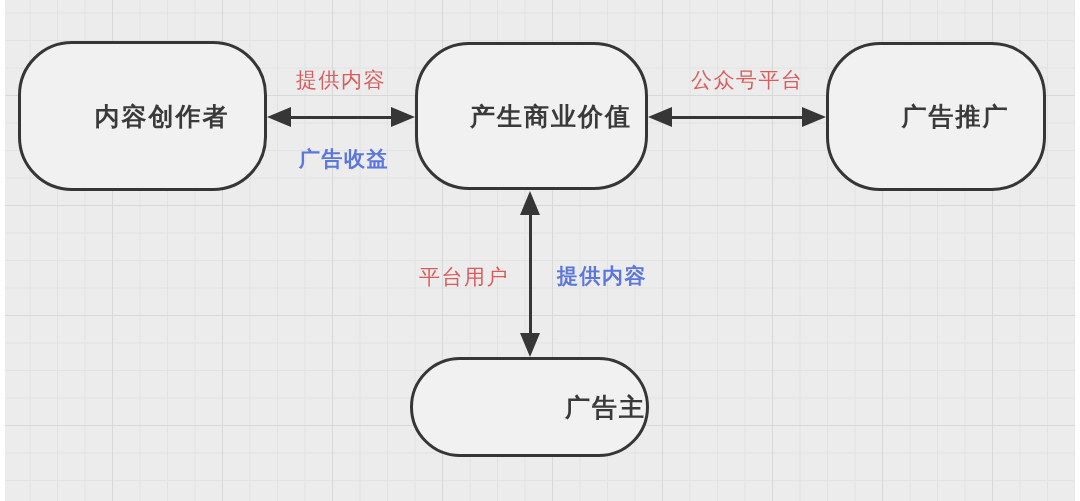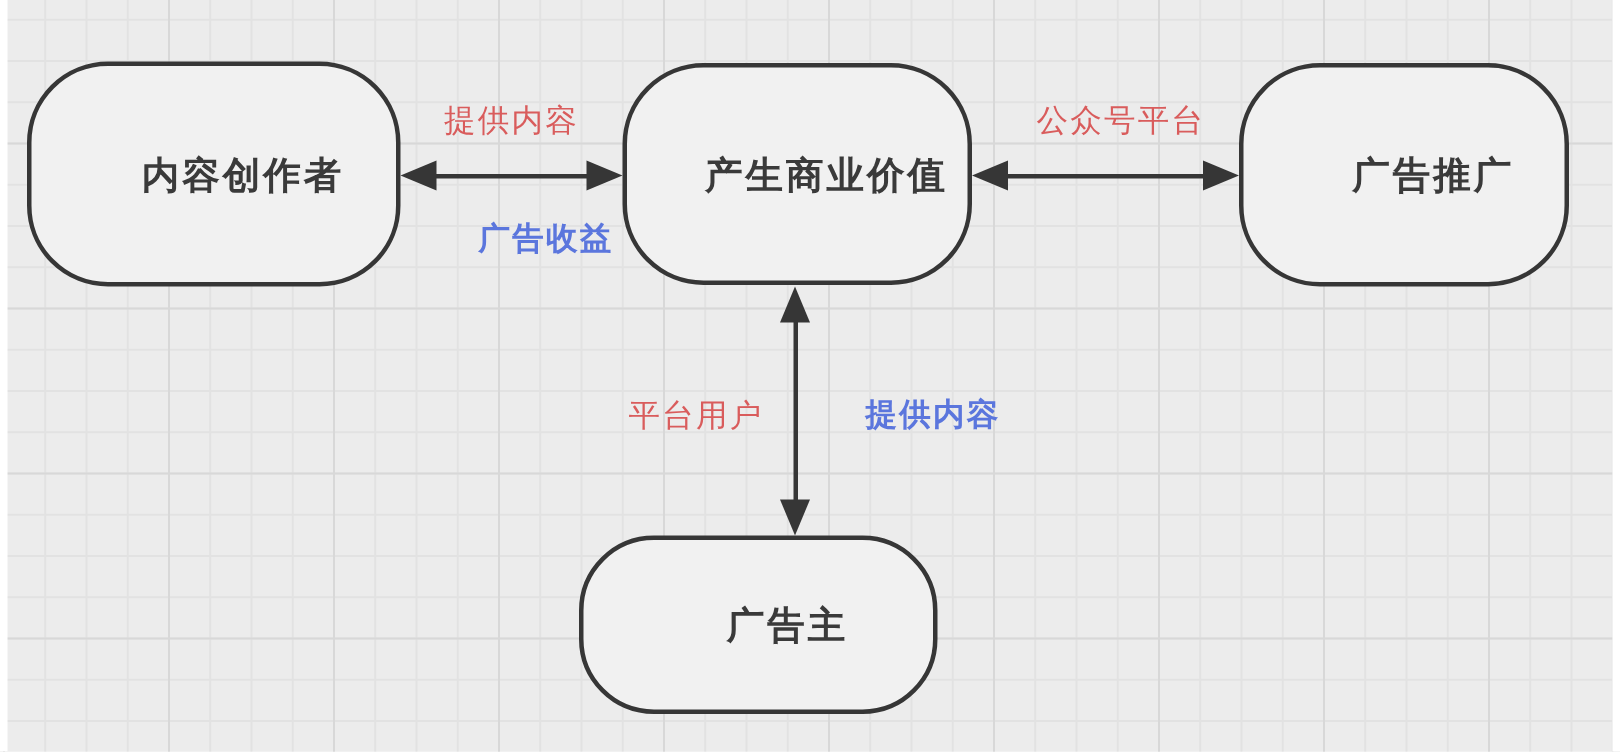--- a/index.html
+++ b/index.html
@@ -42,21 +42,21 @@
     font-weight: bold;
     color: #3a3a3a;
     letter-spacing: 2px;
     white-space: nowrap;
     margin-left: 39px;
   }
 
   #node-creator    { left: 18px;  top: 41px;  width: 249px; height: 150px; }
   #node-platform   { left: 415px; top: 42px;  width: 233px; height: 148px; }
   #node-user       { left: 826px; top: 42px;  width: 220px; height: 149px; }
-  #node-advertiser { left: 386px; top: 357px; width: 239px; height: 119px; border-radius: 50px; }
+  #node-advertiser { left: 410px; top: 357px; width: 239px; height: 100px; border-radius: 50px; justify-content: flex-end; }
 
   .hline { position: absolute; height: 3px; background: #363636; }
   .vline { position: absolute; width: 3px;  background: #363636; }
 
   .tri { position: absolute; width: 0; height: 0; }
   .tri.t-left  { border-top: 10px solid transparent; border-bottom: 10px solid transparent; border-right: 24px solid #363636; }
   .tri.t-right { border-top: 10px solid transparent; border-bottom: 10px solid transparent; border-left: 24px solid #363636; }
   .tri.t-up    { border-left: 10px solid transparent; border-right: 10px solid transparent; border-bottom: 24px solid #363636; }
   .tri.t-down  { border-left: 10px solid transparent; border-right: 10px solid transparent; border-top: 24px solid #363636; }
 
@@ -75,21 +75,21 @@
   #tri-c-up    { left: 520px; top: 191px; }
   #tri-c-down  { left: 520px; top: 333px; }
 
   .elabel {
     position: absolute;
     font-size: 21px;
     letter-spacing: 1.5px;
     white-space: nowrap;
   }
   .elabel.red  { color: #d95c5c; font-weight: 500; }
-  .elabel.blue { color: #5b76dd; font-weight: 700; margin-left: 20px; }
+  .elabel.blue { color: #5b76dd; font-weight: 700; }
 
   #lbl-provide    { left: 296px; top: 66px; }
   #lbl-revenue    { left: 299px; top: 145px; }
   #lbl-distribute { left: 691px; top: 66px; }
   #lbl-value      { left: 675px; top: 144px; }
   #lbl-promotion  { left: 419px; top: 263px; }
   #lbl-returns    { left: 557px; top: 262px; }
 </style>
 </head>
 <body>

